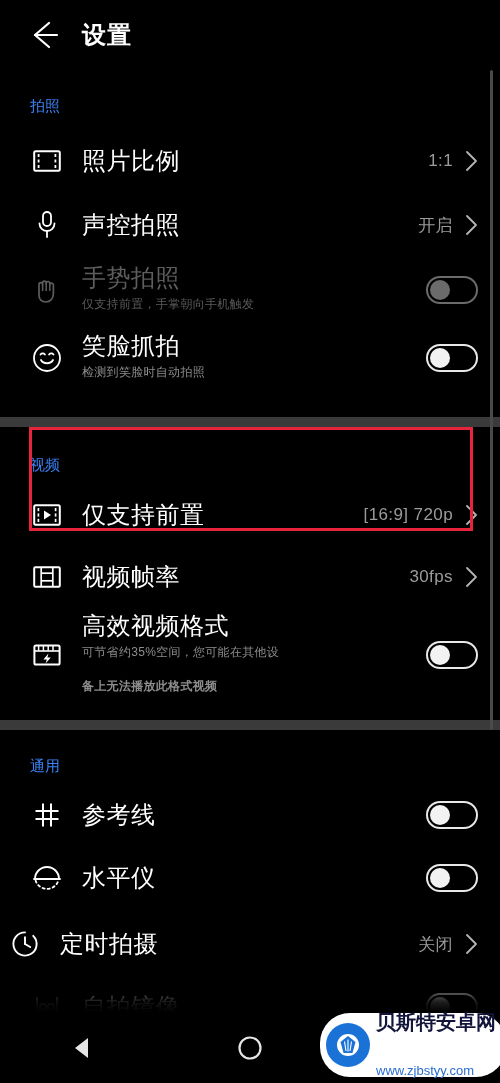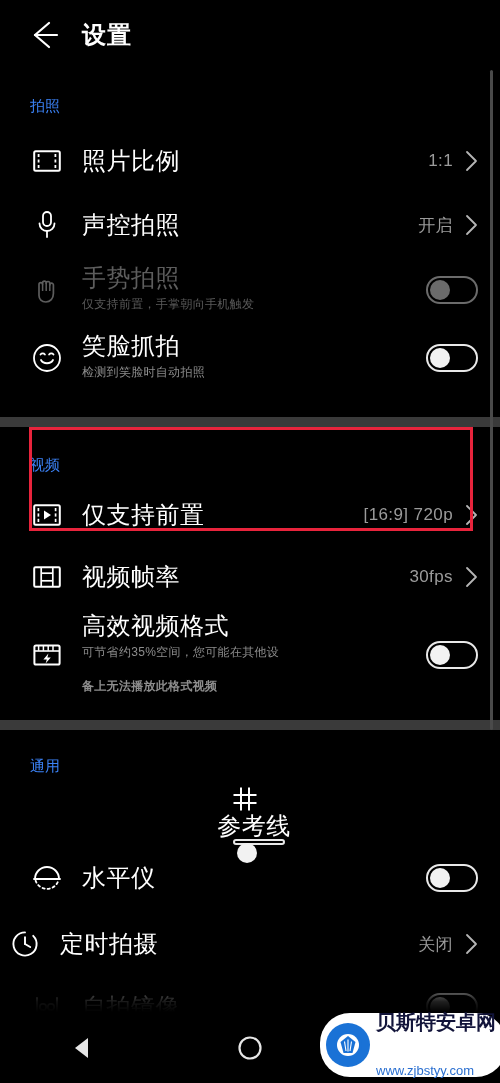--- a/index.html
+++ b/index.html
@@ -419,21 +419,21 @@
       </div>
       <div class="toggle">
         <div class="knob"></div>
       </div>
     </div>
 
     <div class="group-divider" style="margin-top:20px;"></div>
 
     <div class="section-label" style="margin-top:28px;padding-left:30px;">通用</div>
 
-    <div class="row" style="height:60px;margin-top:12px;flex-direction:column;">
+    <div class="row" style="height:60px;margin-top:12px;">
       <span class="row-icon">
         <svg width="28" height="28" viewBox="0 0 28 28">
           <line x1="10" y1="2.5" x2="10" y2="25.5" stroke="#fff" stroke-width="2"></line>
           <line x1="18" y1="2.5" x2="18" y2="25.5" stroke="#fff" stroke-width="2"></line>
           <line x1="2.5" y1="10" x2="25.5" y2="10" stroke="#fff" stroke-width="2"></line>
           <line x1="2.5" y1="18" x2="25.5" y2="18" stroke="#fff" stroke-width="2"></line>
         </svg>
       </span>
       <div class="row-text">
         <div class="row-title">参考线</div>

